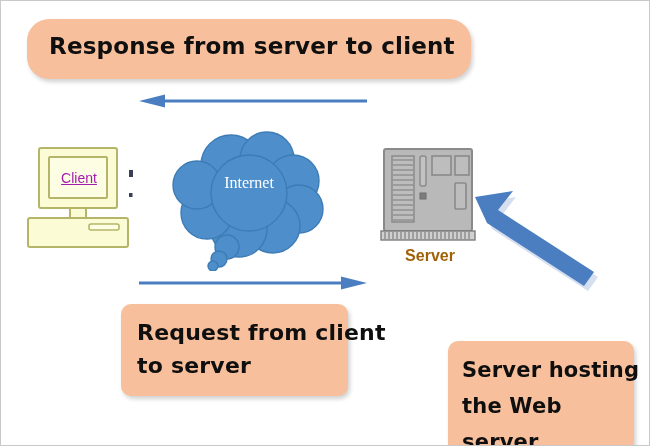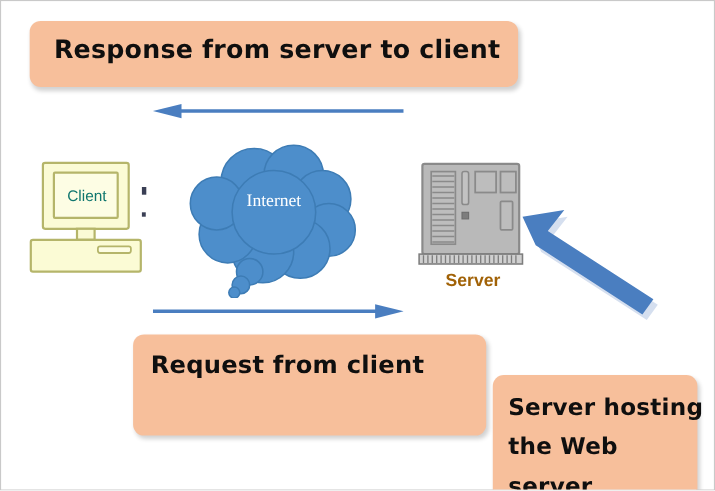--- a/index.html
+++ b/index.html
@@ -38,26 +38,27 @@
   }
 
   #box-response {
     left: 26px;
     top: 18px;
     width: 444px;
     height: 60px;
     padding: 12px 0 0 22px;
     font-size: 23px;
     line-height: 30px;
+    border-radius: 22px;
   }
 
   #box-request {
     left: 120px;
     top: 303px;
-    width: 321px;
+    width: 227px;
     height: 92px;
     padding: 12px 0 0 16px;
     font-size: 22px;
     line-height: 33px;
   }
 
   #box-hosting {
     left: 447px;
     top: 296px;
     width: 186px;
@@ -82,22 +83,23 @@
     width: 108px;
     height: 105px;
   }
   #client-label {
     position: absolute;
     left: 46px;
     top: 169px;
     width: 64px;
     text-align: center;
     font-size: 14px;
-    color: #0f766e;
+    color: #a21caf;
     font-family: "Liberation Sans", sans-serif;
+    text-decoration: underline;
   }
 
   
   #cloud {
     position: absolute;
     left: 168px;
     top: 128px;
     width: 160px;
     height: 142px;
   }
@@ -264,20 +266,21 @@
     <path d="M 6 8 L 44 2 L 29 21 L 125 83 L 115 97 L 18 34 Z" fill="#4a7ec0"></path>
   </svg>
 
   <svg class="h-arrow" id="arrow-request" style="left:138px; top:274px; width:228px;" viewBox="0 0 228 16">
     <line x1="0" y1="8" x2="204" y2="8" stroke="#4a7ec0" stroke-width="3.2"></line>
     <polygon points="228,8 202,1.5 202,14.5" fill="#4a7ec0"></polygon>
   </svg>
 
   <div class="callout" id="box-request">
     <span class="line">Request from client</span>
+    <span class="line">to server</span>
   </div>
 
   <div class="callout" id="box-hosting">
     <span class="line">Server hosting</span>
     <span class="line">the Web</span>
     <span class="line">server</span>
   </div>
 
 </div>
 

